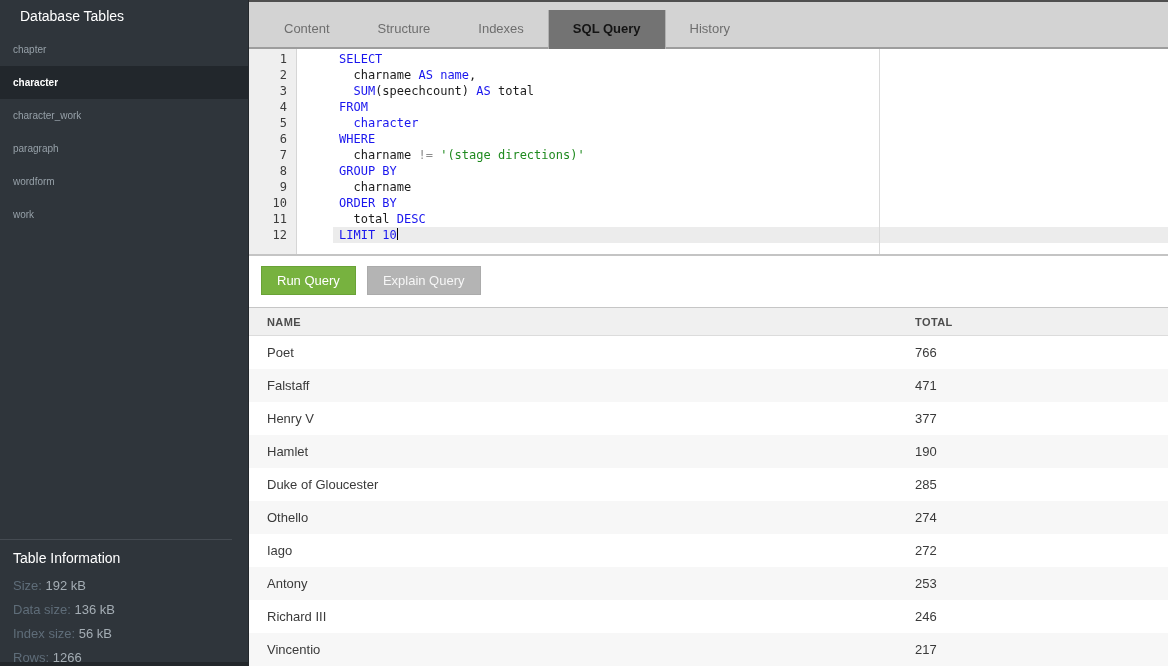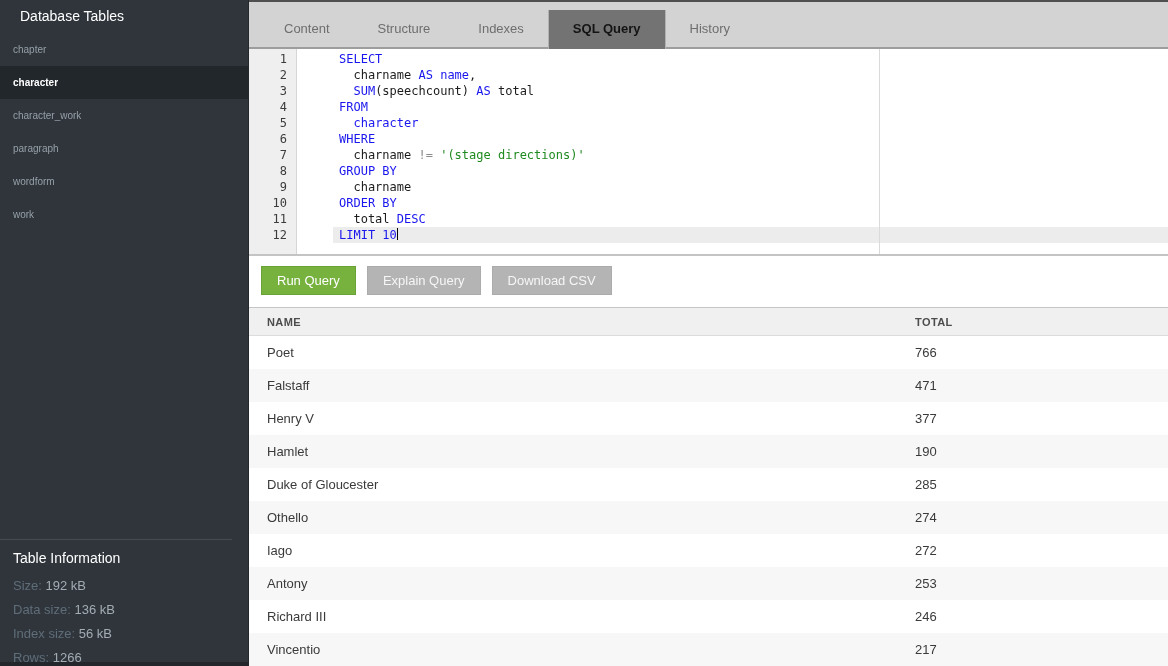--- a/index.html
+++ b/index.html
@@ -143,21 +143,20 @@
           <div class="code-line"><span class="tk-kw">ORDER BY</span></div>
           <div class="code-line"><span class="tk-id">  total </span><span class="tk-kw">DESC</span></div>
           <div class="code-line current"><span class="tk-kw">LIMIT 10</span><span class="caret"></span></div>
         </div>
       <div class="v-divider"></div>
     </div>
 
     <div class="toolbar" id="toolbar">
         <button class="btn primary">Run Query</button>
         <button class="btn secondary">Explain Query</button>
-        <button class="btn secondary">Download CSV</button>
       </div>
 
     <div class="results">
       <table>
         <colgroup>
             <col class="c-name">
             <col>
           </colgroup>
         <thead>
             <tr id="thead-row">

